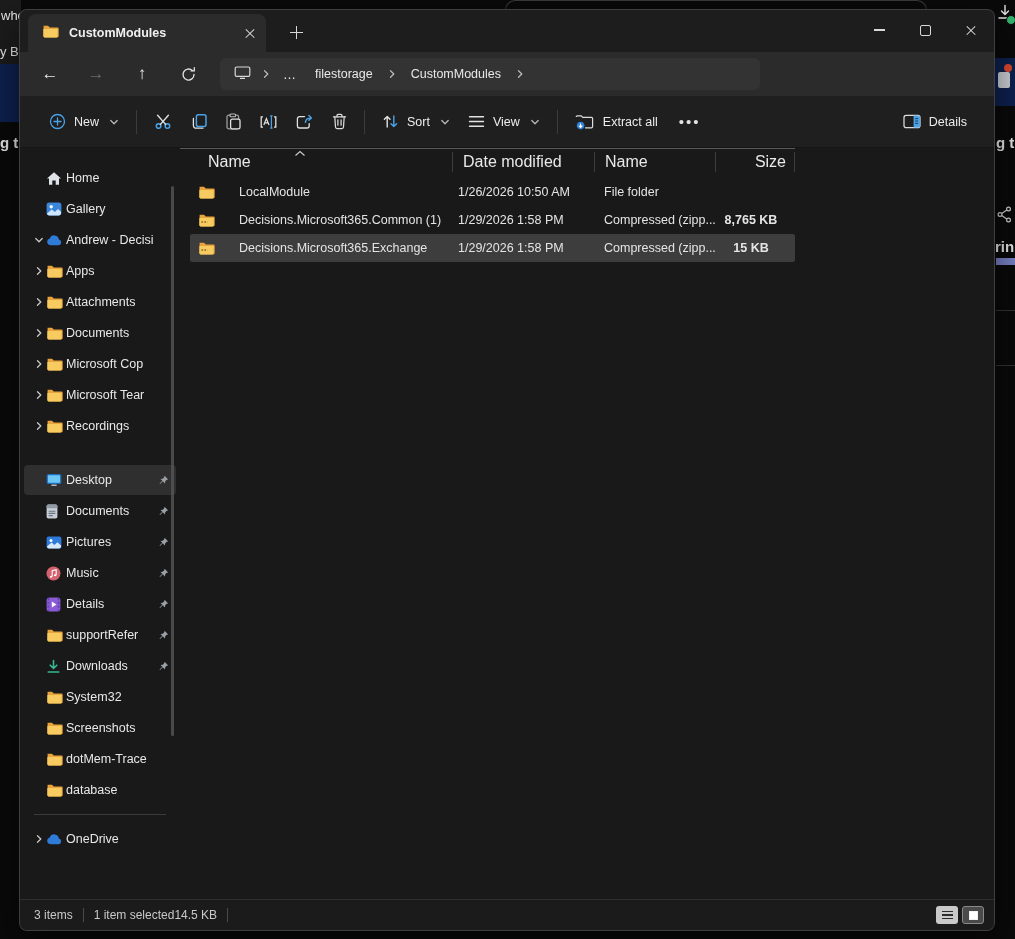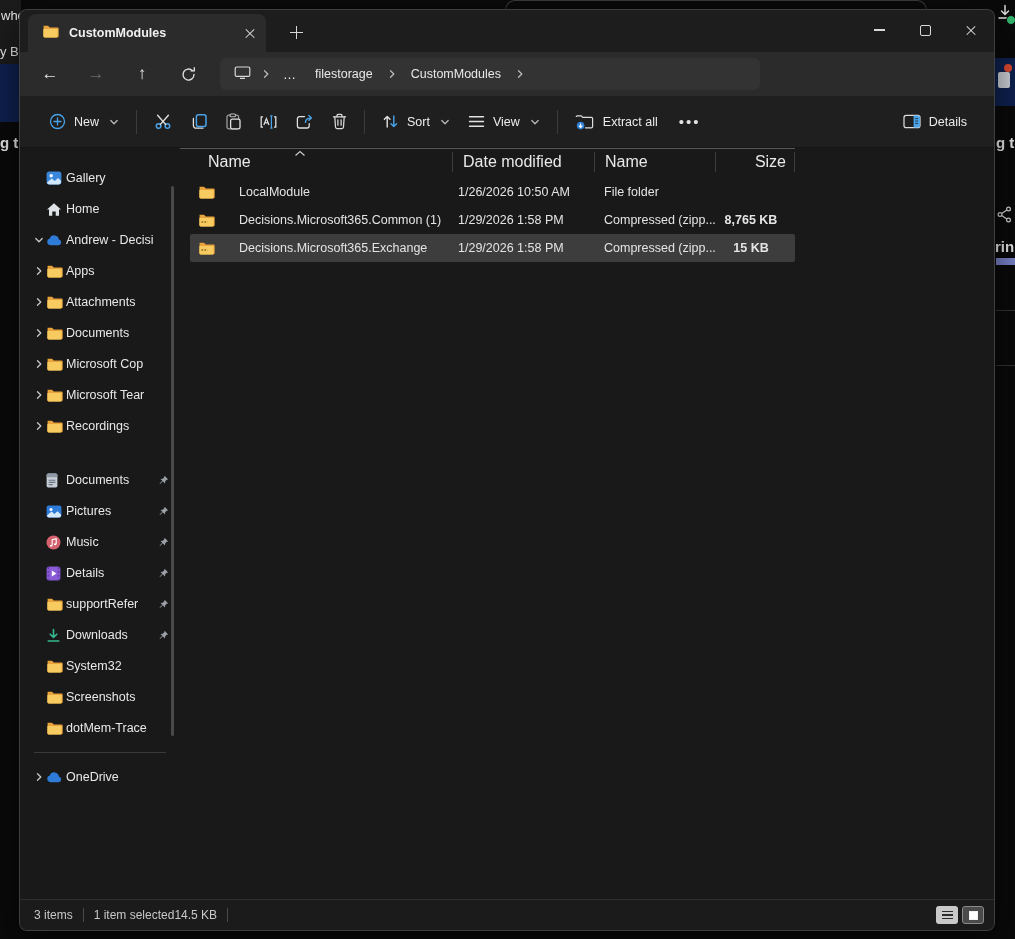--- a/index.html
+++ b/index.html
@@ -328,38 +328,38 @@
       </div>
     </div>
   </div>
 
   <div class="main">
     <div class="sidebar">
       <div>
           <div class="side-item">
             <span class="chev"></span>
             <span class="sicon">
+              <svg viewBox="0 0 16 15" width="16" height="15">
+                <path d="M8 1.2 15 7.4 h-2 v6.4 H9.7 V9.4 H6.3 v4.4 H3 V7.4 H1 Z" fill="#dfe3e8"></path>
+              </svg>
+            </span>
+            <span class="slbl">Home</span>
+          </div>
+          <div class="side-item">
+            <span class="chev"></span>
+            <span class="sicon">
               <svg viewBox="0 0 16 14" width="16" height="14">
                 <rect x="0.6" y="0.6" width="14.8" height="12.8" rx="2.6" fill="#3a86da"></rect>
                 <circle cx="5.2" cy="4.8" r="1.7" fill="#f4f9ff"></circle>
                 <path d="M1 11.6 5.8 7.4 8.8 9.9 12 6.9 15 9.8 v1 a2.6 2.6 0 0 1 -2.6 2.6 H3.6 A2.6 2.6 0 0 1 1 10.8 Z" fill="#cfe6fb"></path>
               </svg>
             </span>
             <span class="slbl">Gallery</span>
           </div>
           <div class="side-item">
-            <span class="chev"></span>
-            <span class="sicon">
-              <svg viewBox="0 0 16 15" width="16" height="15">
-                <path d="M8 1.2 15 7.4 h-2 v6.4 H9.7 V9.4 H6.3 v4.4 H3 V7.4 H1 Z" fill="#dfe3e8"></path>
-              </svg>
-            </span>
-            <span class="slbl">Home</span>
-          </div>
-          <div class="side-item">
             <span class="chev">
               <svg width="10" height="10" viewBox="0 0 10 10" fill="none" stroke="#c8c8c8" stroke-width="1.3" stroke-linecap="round" stroke-linejoin="round">
                 <path d="M1.8 3.5 5 6.8 8.2 3.5"></path>
               </svg>
             </span>
             <span class="sicon">
               <svg viewBox="0 0 16 11" width="16" height="11">
                 <path d="M12.7 10.2 H4.4 A3.4 3.4 0 0 1 3.8 3.5 A4.7 4.7 0 0 1 12.9 4.5 A2.9 2.9 0 0 1 12.7 10.2 Z" fill="#2f7cd8"></path>
               </svg>
             </span>
@@ -443,20 +443,36 @@
             </span>
             <span class="sicon">
               <svg viewBox="0 0 16 13" width="17" height="14">
                 <path d="M1.5 1.5 h4.2 l1.6 1.6 h7.2 a1.2 1.2 0 0 1 1.2 1.2 v7 a1.3 1.3 0 0 1 -1.3 1.3 H2.6 a1.3 1.3 0 0 1 -1.3 -1.3 z" fill="#e8a33c"></path>
                 <path d="M1.3 4.6 h13.4 v6.7 a1.3 1.3 0 0 1 -1.3 1.3 H2.6 a1.3 1.3 0 0 1 -1.3 -1.3 z" fill="#f7cb5f"></path>
               </svg>
             </span>
             <span class="slbl">Recordings</span>
           </div>
           <div class="side-gap"></div>
+          <div class="side-item sel">
+            <span class="chev"></span>
+            <span class="sicon">
+              <svg viewBox="0 0 16 14" width="16" height="14">
+                <rect x="0.7" y="1" width="14.6" height="10" rx="1.6" fill="#1e6fc0"></rect>
+                <rect x="1.9" y="2.2" width="12.2" height="7.6" rx="0.8" fill="#6cc7f5"></rect>
+                <rect x="5.2" y="11.6" width="5.6" height="1.4" rx="0.7" fill="#aeb6bf"></rect>
+              </svg>
+            </span>
+            <span class="slbl">Desktop</span>
+            <span class="spin">
+              <svg viewBox="0 0 12 12" width="11" height="11" fill="#9aa0a6">
+                <path d="M7.2 0.9 11.1 4.8 9.5 5.2 7.9 6.8 7.6 9.3 5.2 6.9 2.2 9.9 1.7 9.4 4.7 6.4 2.7 4.4 5.2 4.1 6.8 2.5 Z"></path>
+              </svg>
+            </span>
+          </div>
           <div class="side-item">
             <span class="chev"></span>
             <span class="sicon">
               <svg viewBox="0 0 12 15" width="12" height="15">
                 <rect x="0.6" y="0.6" width="10.8" height="13.8" rx="1.6" fill="#c6cdd6"></rect>
                 <rect x="0.6" y="0.6" width="10.8" height="3.6" rx="1.6" fill="#8f9aa7"></rect>
                 <path d="M2.6 7.2 h6.8 M2.6 9.4 h6.8 M2.6 11.6 h4.2" stroke="#6b7684" stroke-width="1.1"></path>
               </svg>
             </span>
             <span class="slbl">Documents</span>
@@ -567,20 +583,30 @@
           </div>
           <div class="side-item">
             <span class="chev"></span>
             <span class="sicon">
               <svg viewBox="0 0 16 13" width="17" height="14">
                 <path d="M1.5 1.5 h4.2 l1.6 1.6 h7.2 a1.2 1.2 0 0 1 1.2 1.2 v7 a1.3 1.3 0 0 1 -1.3 1.3 H2.6 a1.3 1.3 0 0 1 -1.3 -1.3 z" fill="#e8a33c"></path>
                 <path d="M1.3 4.6 h13.4 v6.7 a1.3 1.3 0 0 1 -1.3 1.3 H2.6 a1.3 1.3 0 0 1 -1.3 -1.3 z" fill="#f7cb5f"></path>
               </svg>
             </span>
             <span class="slbl">dotMem-Trace</span>
+          </div>
+          <div class="side-item">
+            <span class="chev"></span>
+            <span class="sicon">
+              <svg viewBox="0 0 16 13" width="17" height="14">
+                <path d="M1.5 1.5 h4.2 l1.6 1.6 h7.2 a1.2 1.2 0 0 1 1.2 1.2 v7 a1.3 1.3 0 0 1 -1.3 1.3 H2.6 a1.3 1.3 0 0 1 -1.3 -1.3 z" fill="#e8a33c"></path>
+                <path d="M1.3 4.6 h13.4 v6.7 a1.3 1.3 0 0 1 -1.3 1.3 H2.6 a1.3 1.3 0 0 1 -1.3 -1.3 z" fill="#f7cb5f"></path>
+              </svg>
+            </span>
+            <span class="slbl">database</span>
           </div>
           <div class="side-divider"></div>
           <div class="side-item">
             <span class="chev">
               <svg width="10" height="10" viewBox="0 0 10 10" fill="none" stroke="#c8c8c8" stroke-width="1.3" stroke-linecap="round" stroke-linejoin="round">
                 <path d="M3.5 1.8 6.8 5 3.5 8.2"></path>
               </svg>
             </span>
             <span class="sicon">
               <svg viewBox="0 0 16 11" width="16" height="11">

